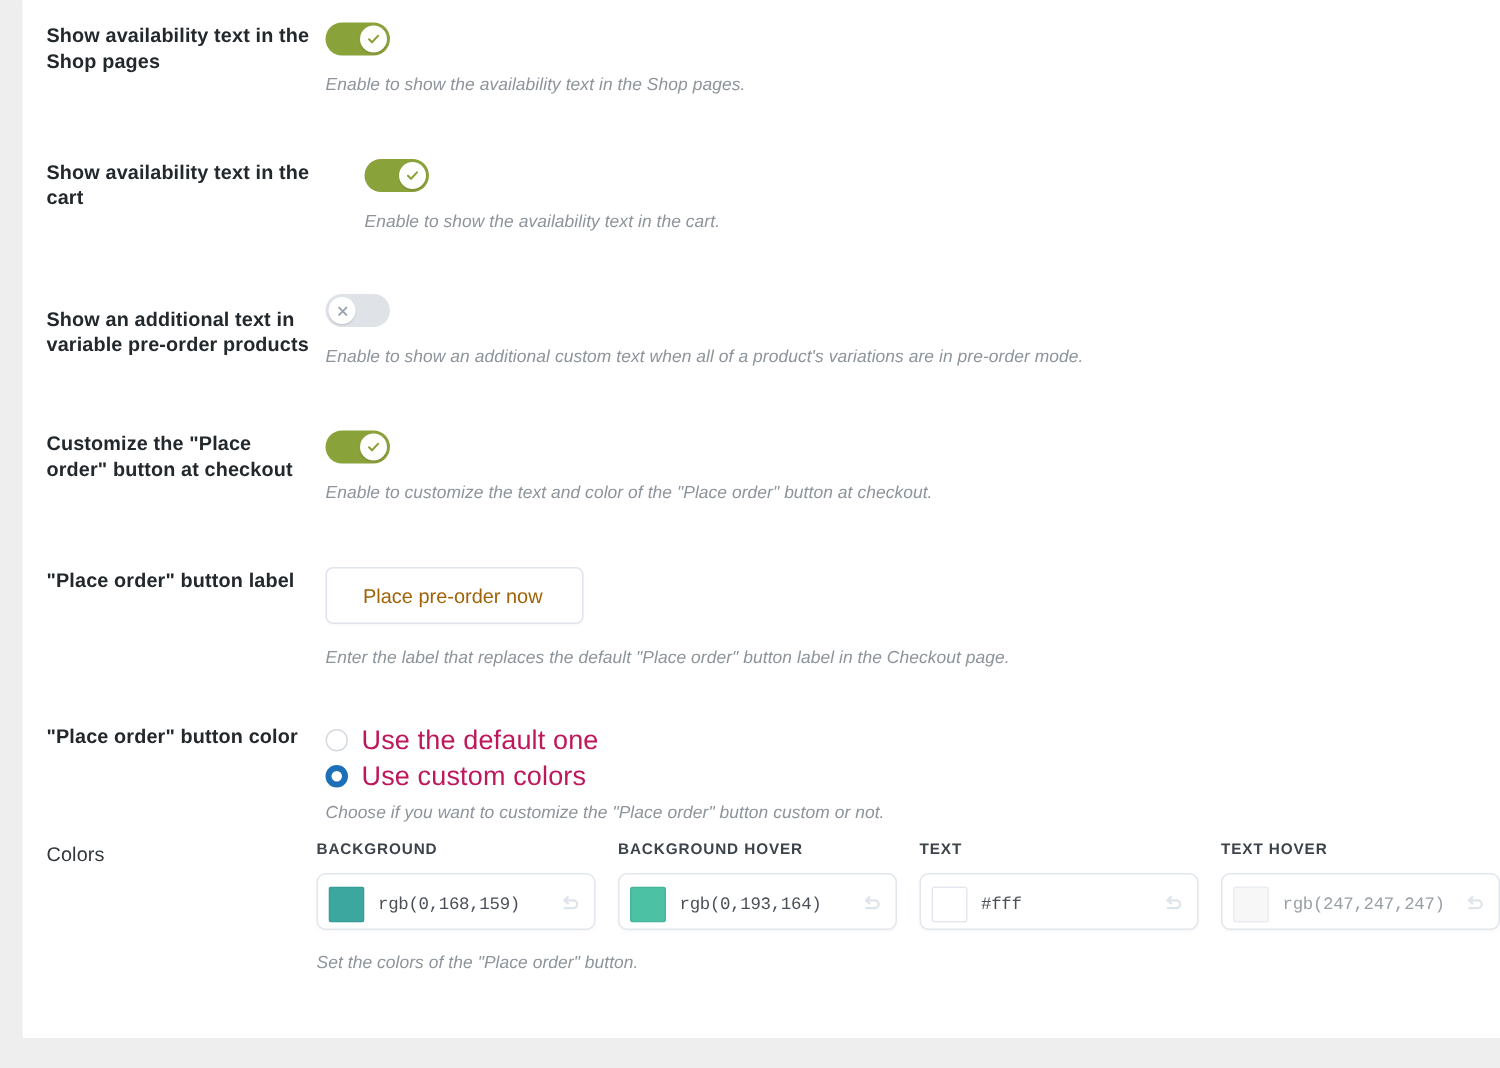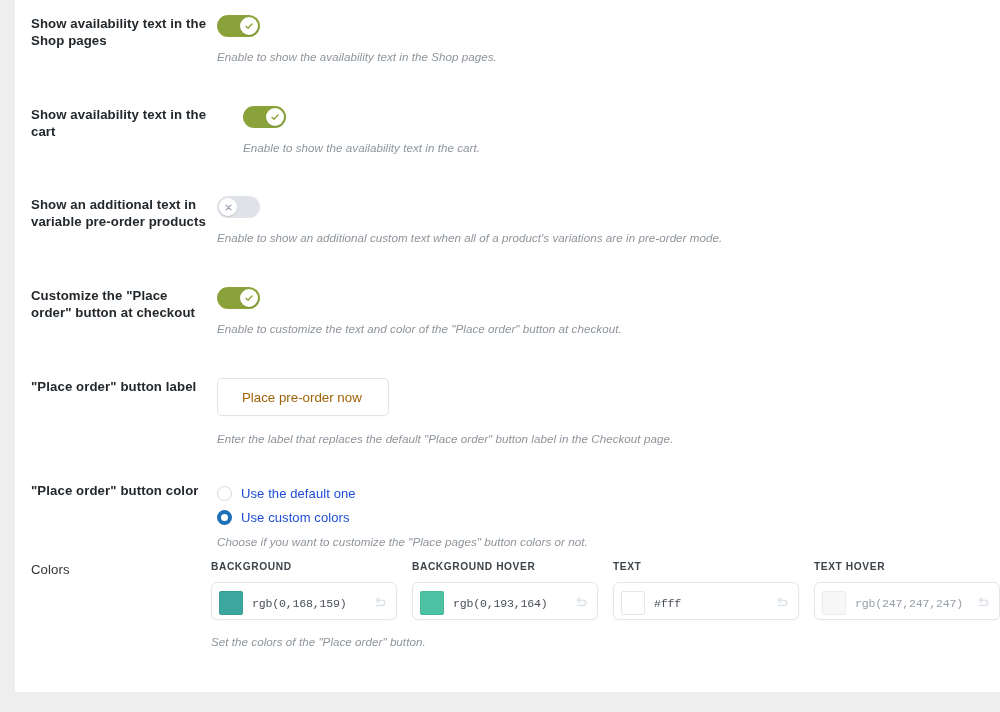--- a/index.html
+++ b/index.html
@@ -127,22 +127,22 @@
     border: 1px solid #d6dbe0;
     position: relative;
     cursor: pointer;
   }
   .radio.checked {
     border: 4px solid #1d6fb8;
     background: #fff;
     box-shadow: inset 0 0 0 1.5px #fff;
   }
   .radio-label {
-    font-size: 13px;
-    color: #1d4ed8;
+    font-size: 18px;
+    color: #be185d;
     cursor: pointer;
     letter-spacing: 0.1px;
   }
 
   
   .colors-wrap {
     display: flex;
     gap: 15px;
   }
   .color-col { width: 186px; margin-right: 0; }
@@ -217,21 +217,21 @@
           <span class="knob">
             <svg width="10" height="10" viewBox="0 0 10 10">
               <path d="M2 5.2 L4 7.2 L8 2.9" fill="none" stroke="#8aa23a" stroke-width="1.4" stroke-linecap="round" stroke-linejoin="round"></path>
             </svg>
           </span>
         </div>
         <div class="desc" style="margin-top:12px;">Enable to show the availability text in the cart.</div>
       </div>
     </div>
 
-    <div class="row" style="top:195px;">
+    <div class="row" style="top:195px;align-items:center;">
       <div class="row-label">Show an additional text in variable pre-order products</div>
       <div class="row-field">
         <div class="toggle off">
           <span class="knob">
             <svg width="9" height="9" viewBox="0 0 9 9">
               <path d="M2.1 2.1 L6.9 6.9 M6.9 2.1 L2.1 6.9" fill="none" stroke="#9aa3ae" stroke-width="1.3" stroke-linecap="round"></path>
             </svg>
           </span>
         </div>
         <div class="desc" style="margin-top:12px;">Enable to show an additional custom text when all of a product's variations are in pre-order mode.</div>
@@ -264,21 +264,21 @@
       <div class="row-label">"Place order" button color</div>
       <div class="row-field">
         <div class="radio-line">
           <span class="radio"></span>
           <span class="radio-label">Use the default one</span>
         </div>
         <div class="radio-line">
           <span class="radio checked"></span>
           <span class="radio-label">Use custom colors</span>
         </div>
-        <div class="desc" style="margin-top:5px;">Choose if you want to customize the "Place pages" button colors or not.</div>
+        <div class="desc" style="margin-top:5px;">Choose if you want to customize the "Place order" button custom or not.</div>
       </div>
     </div>
 
     <div class="row" style="top:560px;">
       <div class="row-label light">Colors</div>
       <div class="row-field">
         <div class="colors-wrap">
 
           <div class="color-col">
             <div class="col-head">BACKGROUND</div>

